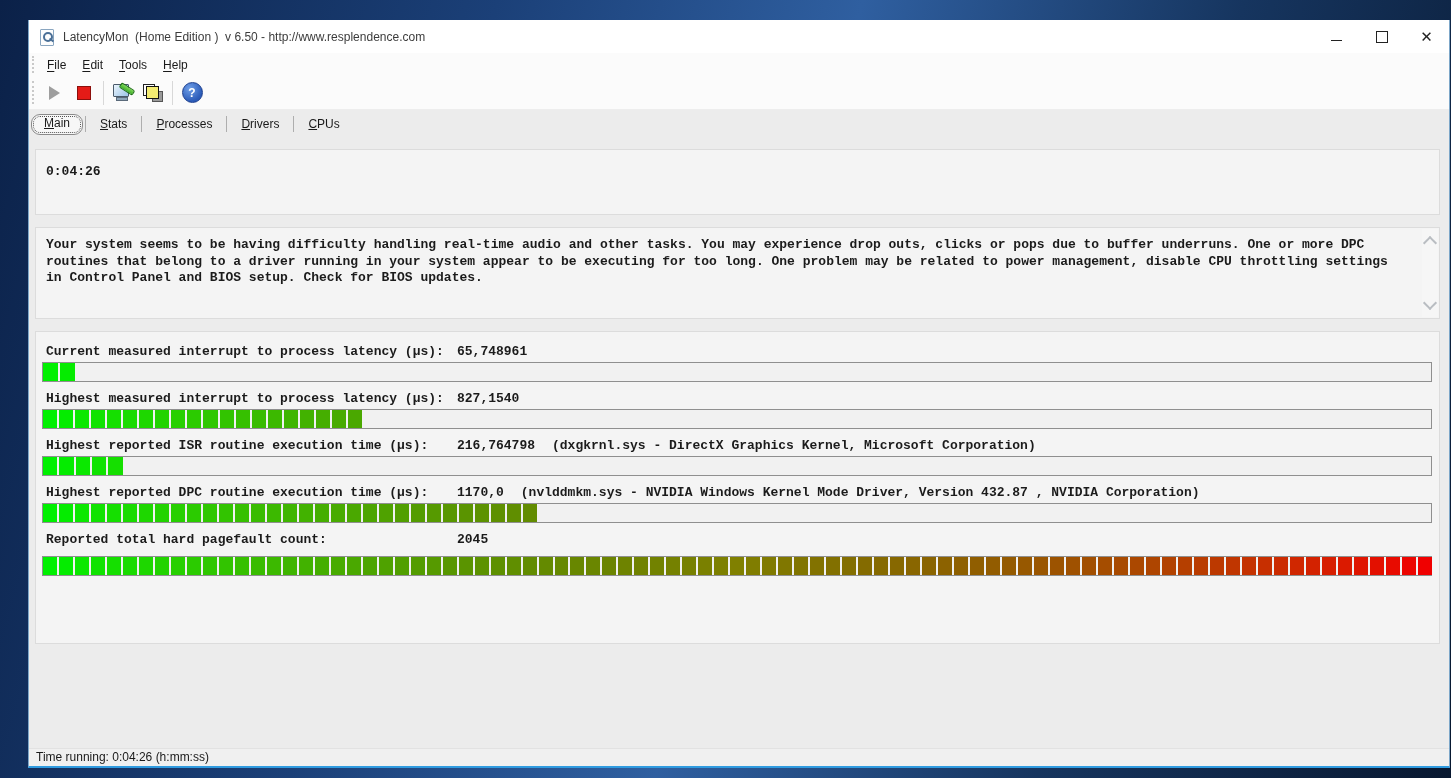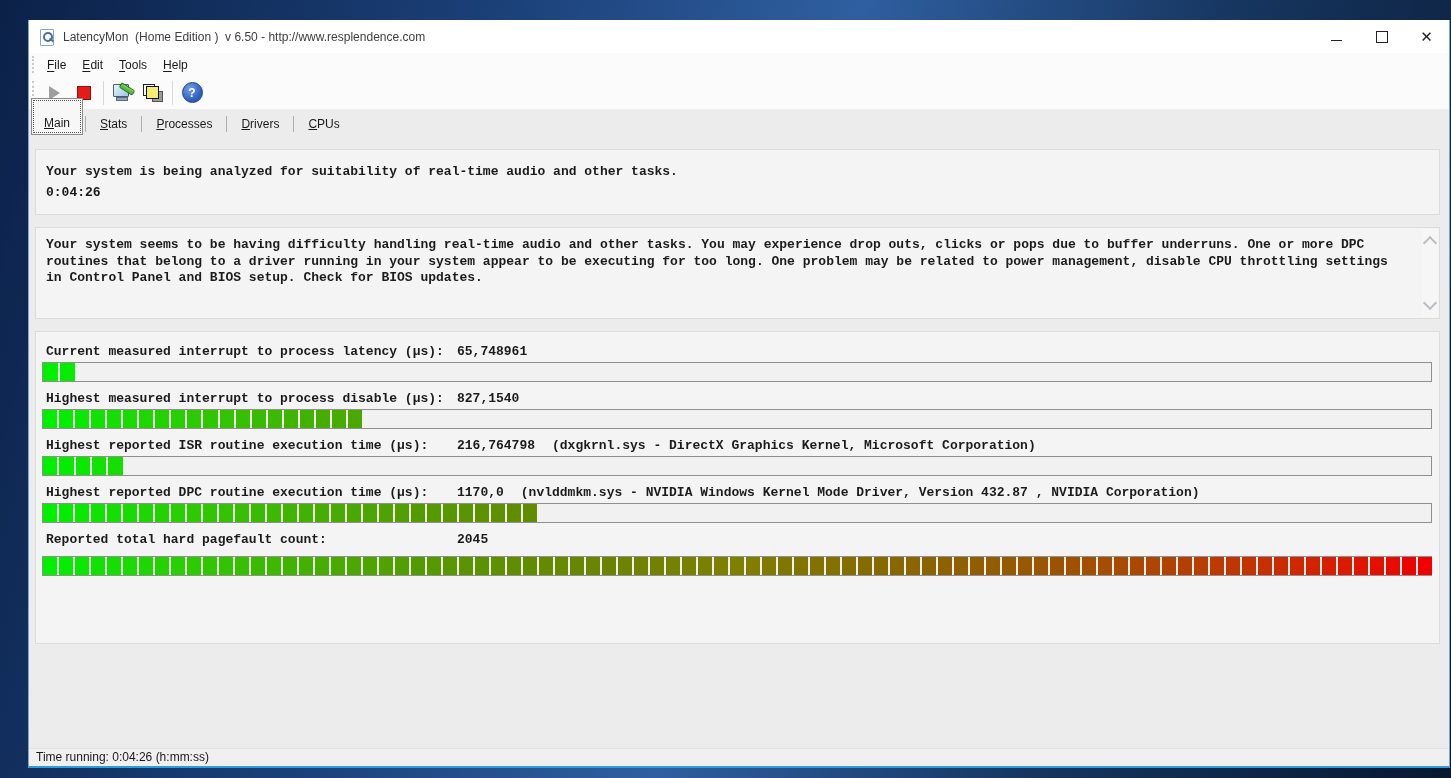--- a/index.html
+++ b/index.html
@@ -33,21 +33,21 @@
   .icon-monitor .base{position:absolute;left:3px;top:13px;width:10px;height:2px;background:#8fa6bb;border:1px solid #5a6a7a;}
   .icon-monitor .pen{position:absolute;left:6px;top:2px;width:14px;height:4px;background:linear-gradient(#7ed957,#3fae2a);border:1px solid #1e6f14;border-radius:2px;transform:rotate(32deg);}
   .icon-squares{position:relative;width:20px;height:18px;}
   .icon-squares .sq1{position:absolute;left:0;top:0;width:10px;height:10px;background:#fdfdfd;border:1px solid #222;}
   .icon-squares .sq3{position:absolute;left:9px;top:7px;width:9px;height:9px;background:#9a9a9a;border:1px solid #555;}
   .icon-squares .sq2{position:absolute;left:3px;top:2px;width:11px;height:11px;background:#f4ec72;border:1px solid #111;}
   .icon-help{width:19px;height:19px;border-radius:50%;background:radial-gradient(circle at 35% 30%,#6f9fe8,#2b5bb8 70%);border:1px solid #1c3f8f;
     color:#fff;font-weight:bold;font-size:12px;display:flex;align-items:center;justify-content:center;}
   
   .tabbar{height:25px;display:flex;align-items:flex-end;flex:none;background:#ececec;font-size:12px;color:#1a1a1a;padding-left:2px;}
-  .tab{padding:17px 12px 4px 12px;position:relative;}
+  .tab{padding:1px 12px 4px 12px;position:relative;border-radius:9px;}
   .tab.active{background:#f7f7f7;border:1px solid #8a8a8a;outline:1px dotted #555;outline-offset:-3px;}
   .tabsep{width:1px;height:16px;background:#aeaeae;margin:0 2px 3px 2px;}
   
   .content{flex:1 1 auto;background:#ececec;padding:14px 9px 0 6px;position:relative;}
   .panel{background:#f4f4f4;border:1px solid #dcdcdc;box-sizing:border-box;
     font-family:"Liberation Mono","DejaVu Sans Mono",monospace;font-size:13px;font-weight:bold;color:#1b1b1b;}
   .panel1{height:66px;padding:11px 10px 0 10px;line-height:21px;}
   .timerow{display:flex;}
   .timelabel{width:411px;flex:none;}
   .panel2{height:92px;margin-top:12px;padding:9px 34px 0 10px;line-height:16.5px;position:relative;}
@@ -136,21 +136,20 @@
       <span class="tab"><u>P</u>rocesses</span>
       <span class="tabsep"></span>
       <span class="tab"><u>D</u>rivers</span>
       <span class="tabsep"></span>
       <span class="tab"><u>C</u>PUs</span>
     </div>
 
   <div class="content">
 
     <div class="panel panel1">
-      <div>Your system is being analyzed for suitability of real-time audio and other tasks.</div>
       <div class="timerow">
         <span>0:04:26</span>
       </div>
     </div>
 
     <div class="panel panel2">
       <div>Your system seems to be having difficulty handling real-time audio and other tasks. You may experience drop outs, clicks or pops due to buffer underruns. One or more DPC routines that belong to a driver running in your system appear to be executing for too long. One problem may be related to power management, disable CPU throttling settings in Control Panel and BIOS setup. Check for BIOS updates.</div>
       <div class="vscroll">
         <span class="varrow up"></span>
         <span class="varrow down"></span>
@@ -158,21 +157,21 @@
     </div>
 
     <div class="panel panel3" id="monitor-rows">
         <div class="m-line"><span class="m-label">Current measured interrupt to process latency (µs):</span><span class="m-value">65,748961</span></div>
         <div class="m-track">
           <div class="m-fill" style="width: 2.29885%;">
             <span class="m-seg" style="background: rgb(0, 240, 0);"></span>
             <span class="m-seg" style="background: rgb(5, 236, 0);"></span>
           </div>
         </div>
-        <div class="m-line"><span class="m-label">Highest measured interrupt to process disable (µs):</span><span class="m-value">827,1540</span></div>
+        <div class="m-line"><span class="m-label">Highest measured interrupt to process latency (µs):</span><span class="m-value">827,1540</span></div>
         <div class="m-track">
           <div class="m-fill" style="width: 22.9885%;">
             <span class="m-seg" style="background: rgb(0, 240, 0);"></span>
             <span class="m-seg" style="background: rgb(5, 236, 0);"></span>
             <span class="m-seg" style="background: rgb(11, 232, 0);"></span>
             <span class="m-seg" style="background: rgb(16, 227, 0);"></span>
             <span class="m-seg" style="background: rgb(21, 223, 0);"></span>
             <span class="m-seg" style="background: rgb(26, 219, 0);"></span>
             <span class="m-seg" style="background: rgb(30, 215, 0);"></span>
             <span class="m-seg" style="background: rgb(34, 211, 0);"></span>

